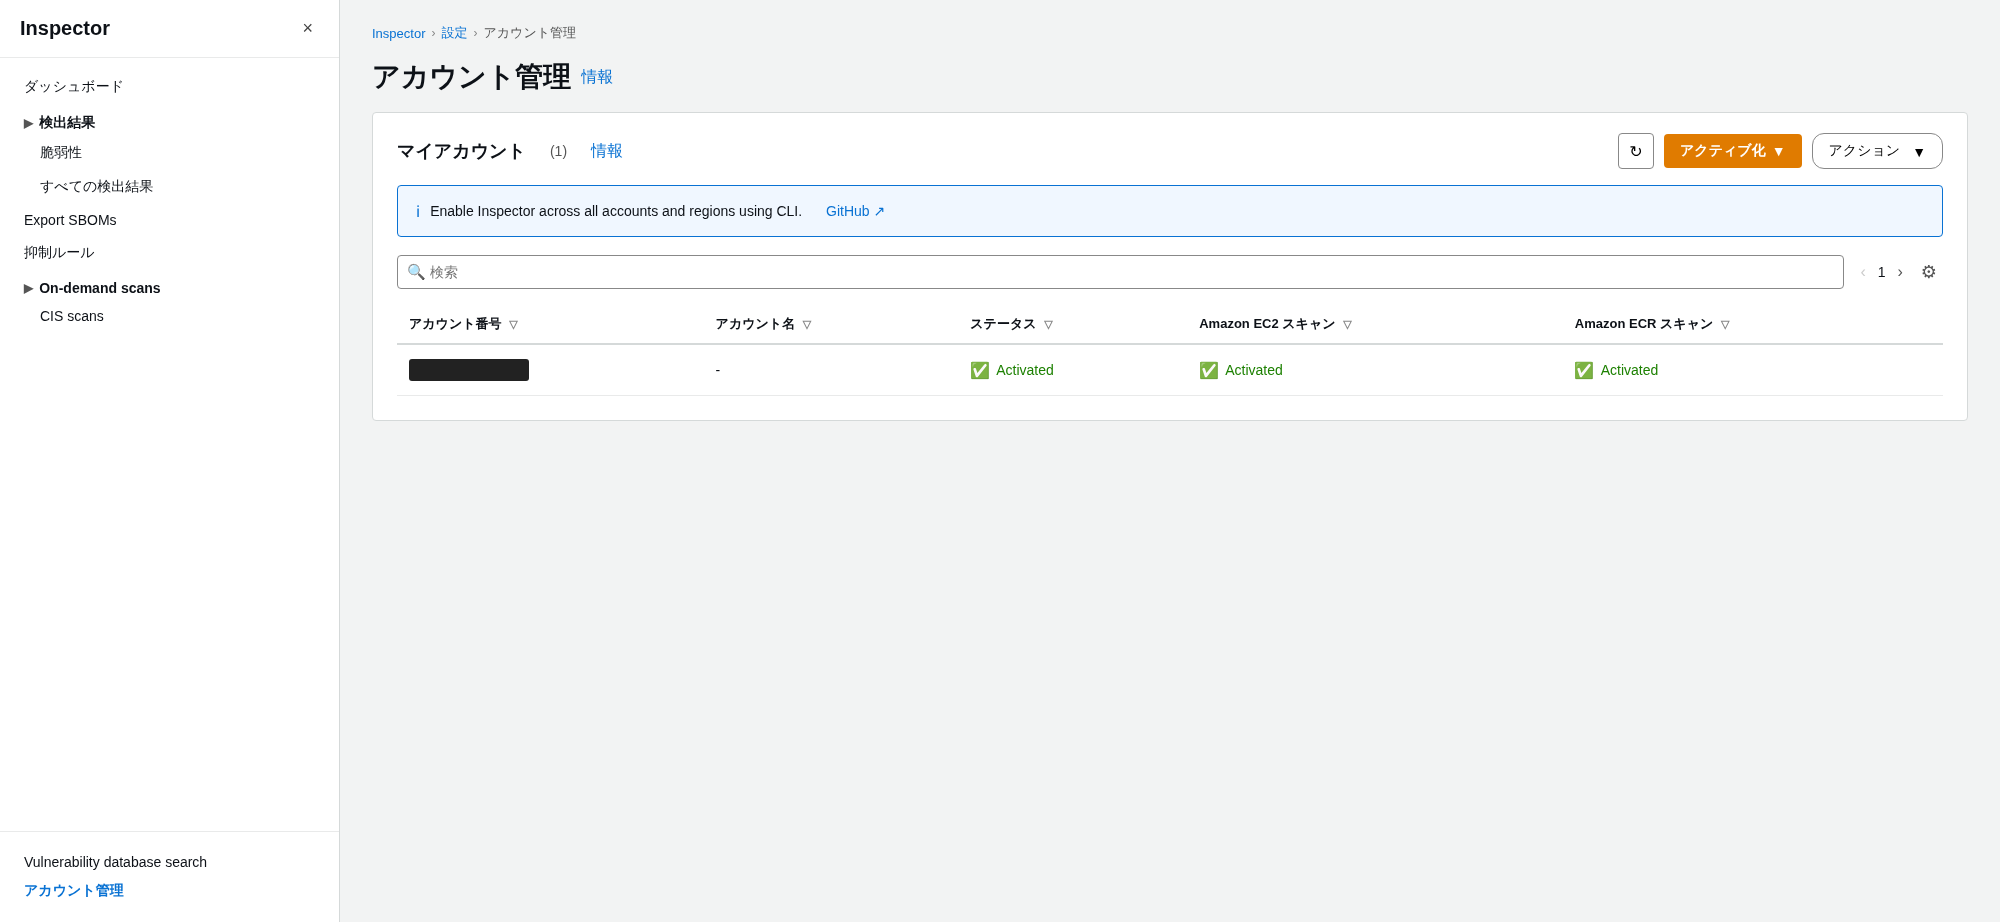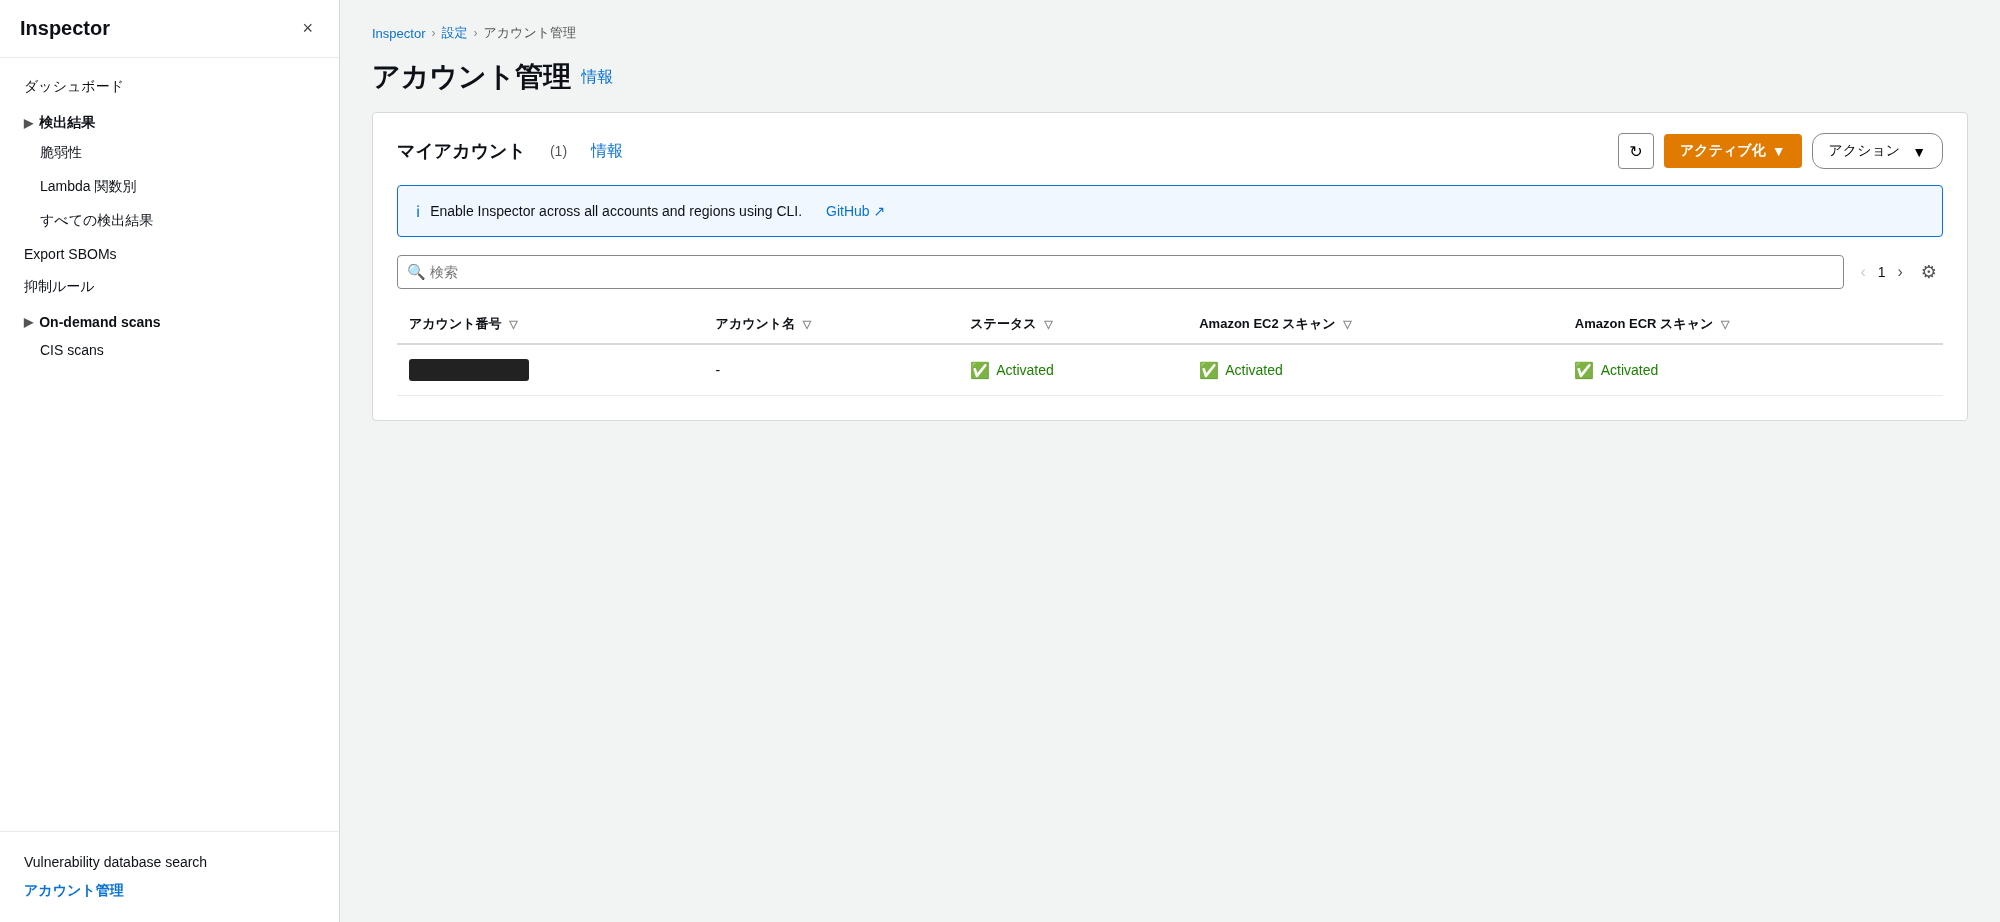--- a/index.html
+++ b/index.html
@@ -340,23 +340,20 @@
     <div class="sidebar-item">
       <span>ダッシュボード</span>
     </div>
 
     <div class="sidebar-section-header">
       <span class="arrow">▶</span>
       <span>検出結果</span>
     </div>
     <div class="sidebar-item indent">
       <span>脆弱性</span>
-    </div>
-    <div class="sidebar-item indent">
-      <span>Lambda 関数別</span>
     </div>
     <div class="sidebar-item indent">
       <span>すべての検出結果</span>
     </div>
 
     <div class="sidebar-item">
       <span>Export SBOMs</span>
     </div>
 
     <div class="sidebar-item">

